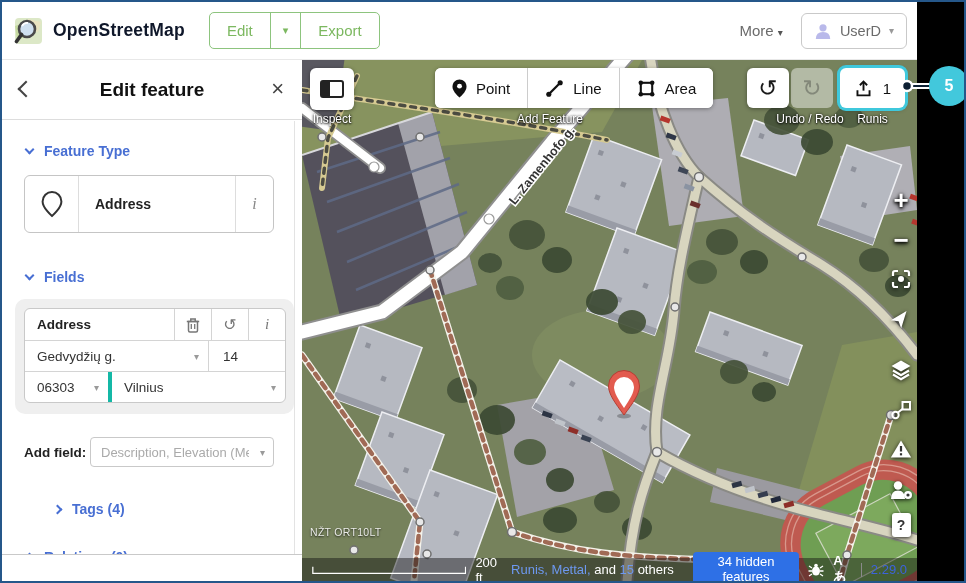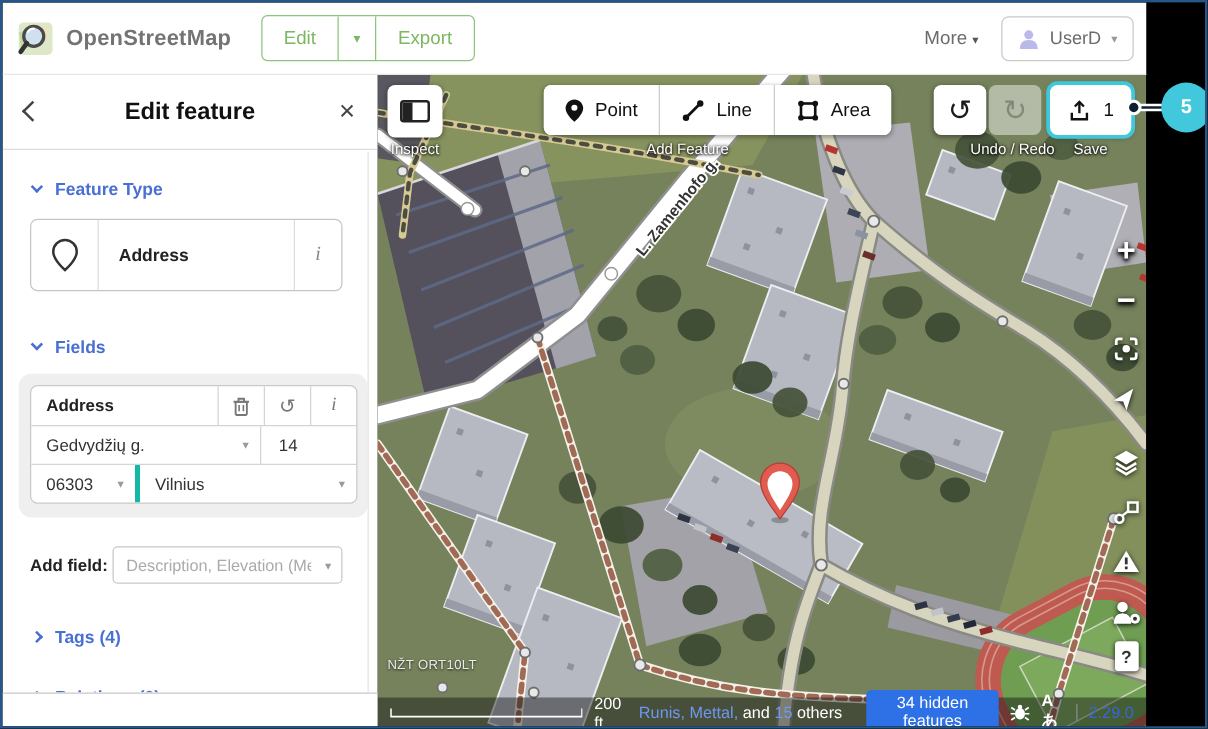--- a/index.html
+++ b/index.html
@@ -5,21 +5,21 @@
   * { box-sizing: border-box; margin: 0; padding: 0; }
   html,body { background:#111; }
   body { font-family:"Liberation Sans", sans-serif; }
   .app { position:relative; width:966px; height:583px; background:#000;
          border:2px solid #25578a; overflow:hidden; }
 
   
   .header { position:absolute; left:0; top:0; width:915px; height:58px; background:#fff;
             display:flex; align-items:center; padding-left:12px; border-bottom:1px solid #e8e8e8; z-index:5; }
   .logo { width:30px; height:30px; margin-right:9px; }
-  .brand { font-size:17.5px; font-weight:bold; color:#737373; letter-spacing:.2px; }
+  .brand { font-size:17.5px; font-weight:bold; color:#0f172a; letter-spacing:.2px; }
   .nav-group { display:flex; align-items:stretch; height:37px; margin-left:24px;
                border:1px solid #8dc47e; border-radius:5px; overflow:hidden; background:#fff; }
   .nav-seg { display:flex; align-items:center; padding:0 17px; color:#7cb860; font-size:15px; cursor:pointer; }
   .nav-seg + .nav-seg { border-left:1px solid #8dc47e; }
   .nav-seg.caret-seg { padding:0 12px; font-size:11px; }
   .hdr-right { margin-left:auto; display:flex; align-items:center; margin-right:10px; }
   .more-btn { color:#6b6b6b; font-size:15px; margin-right:18px; cursor:pointer; }
   .more-btn .crt { font-size:10px; color:#555; }
   .user-btn { display:flex; align-items:center; height:36px; padding:0 12px; border:1px solid #c9c9c9;
               border-radius:6px; color:#6b6b6b; font-size:14.5px; background:#fff; cursor:pointer; }
@@ -59,21 +59,21 @@
   .cell-num { width:77px; border-left:1px solid #d4d4d4; padding-left:14px; }
   .cell-post { width:83px; }
   .cell-city { flex:1; border-left:4px solid #14b8a6; }
   .addfield-row { display:flex; align-items:center; margin:23px 28px 0 22px; }
   .af-label { font-size:13.5px; font-weight:bold; color:#222; width:66px; }
   .af-select { position:relative; flex:1; height:30px; border:1px solid #c9c9c9; border-radius:4px; background:#fff; }
   .af-select input { width:100%; height:100%; border:none; outline:none; background:transparent;
                      font-size:13px; padding:0 24px 0 10px; color:#666; font-family:inherit; }
   .af-select input::placeholder { color:#aaa; opacity:1; }
   .af-select .sel-crt { position:absolute; right:8px; top:9px; color:#9a9a9a; font-size:10px; }
-  .tags-sect { margin-top:34px; }
+  .tags-sect { margin-top:34px;margin-left:28px; }
   .rel-sect { margin-top:32px; }
   .sb-foot { position:absolute; left:0; right:0; bottom:0; height:27px; background:#fff; border-top:1px solid #c9c9c9; z-index:3; }
 
   
   .map { position:absolute; left:300px; top:58px; width:615px; height:521px; overflow:hidden; background:#76825c; }
   .map svg.art { position:absolute; left:0; top:0; }
   .tb-btn { position:absolute; background:#fff; border-radius:6px; box-shadow:0 1px 4px rgba(0,0,0,.4);
             display:flex; align-items:center; justify-content:center; cursor:pointer; }
   .t-label { position:absolute; color:#fff; font-size:12px; text-align:center;
              text-shadow:0 0 3px rgba(0,0,0,.95), 0 1px 2px rgba(0,0,0,.9); pointer-events:none; }
@@ -481,21 +481,21 @@
     <div class="t-label" style="left:443px; width:130px; top:52px;">Undo / Redo</div>
 
     <div class="tb-btn save-btn">
       <svg width="19" height="19" viewBox="0 0 22 22">
         <path d="M4,13 v6 h14 v-6" fill="none" stroke="#111" stroke-width="2.2"></path>
         <line x1="11" y1="3.5" x2="11" y2="13.5" stroke="#111" stroke-width="2.2"></line>
         <path d="M6.8,7.2 L11,3 l4.2,4.2" fill="none" stroke="#111" stroke-width="2.2"></path>
       </svg>
       <span class="save-count">1</span>
     </div>
-    <div class="t-label" style="left:538px; width:65px; top:52px;">Save</div>
+    <div class="t-label" style="left:538px; width:65px; top:52px;">Runis</div>
 
     <div class="map-ctl txt" style="top:125px;">+</div>
     <div class="map-ctl txt" style="top:165px;">−</div>
     <div class="map-ctl" style="top:204px;">
       <svg width="24" height="24" viewBox="0 0 24 24">
         <path d="M4,9 V6 q0,-2 2,-2 h3 M15,4 h3 q2,0 2,2 v3 M20,15 v3 q0,2 -2,2 h-3 M9,20 H6 q-2,0 -2,-2 v-3" fill="none" stroke="#fff" stroke-width="2.2"></path>
         <circle cx="12" cy="12" r="3" fill="#fff"></circle>
       </svg>
     </div>
     <div class="map-ctl" style="top:243px;">

